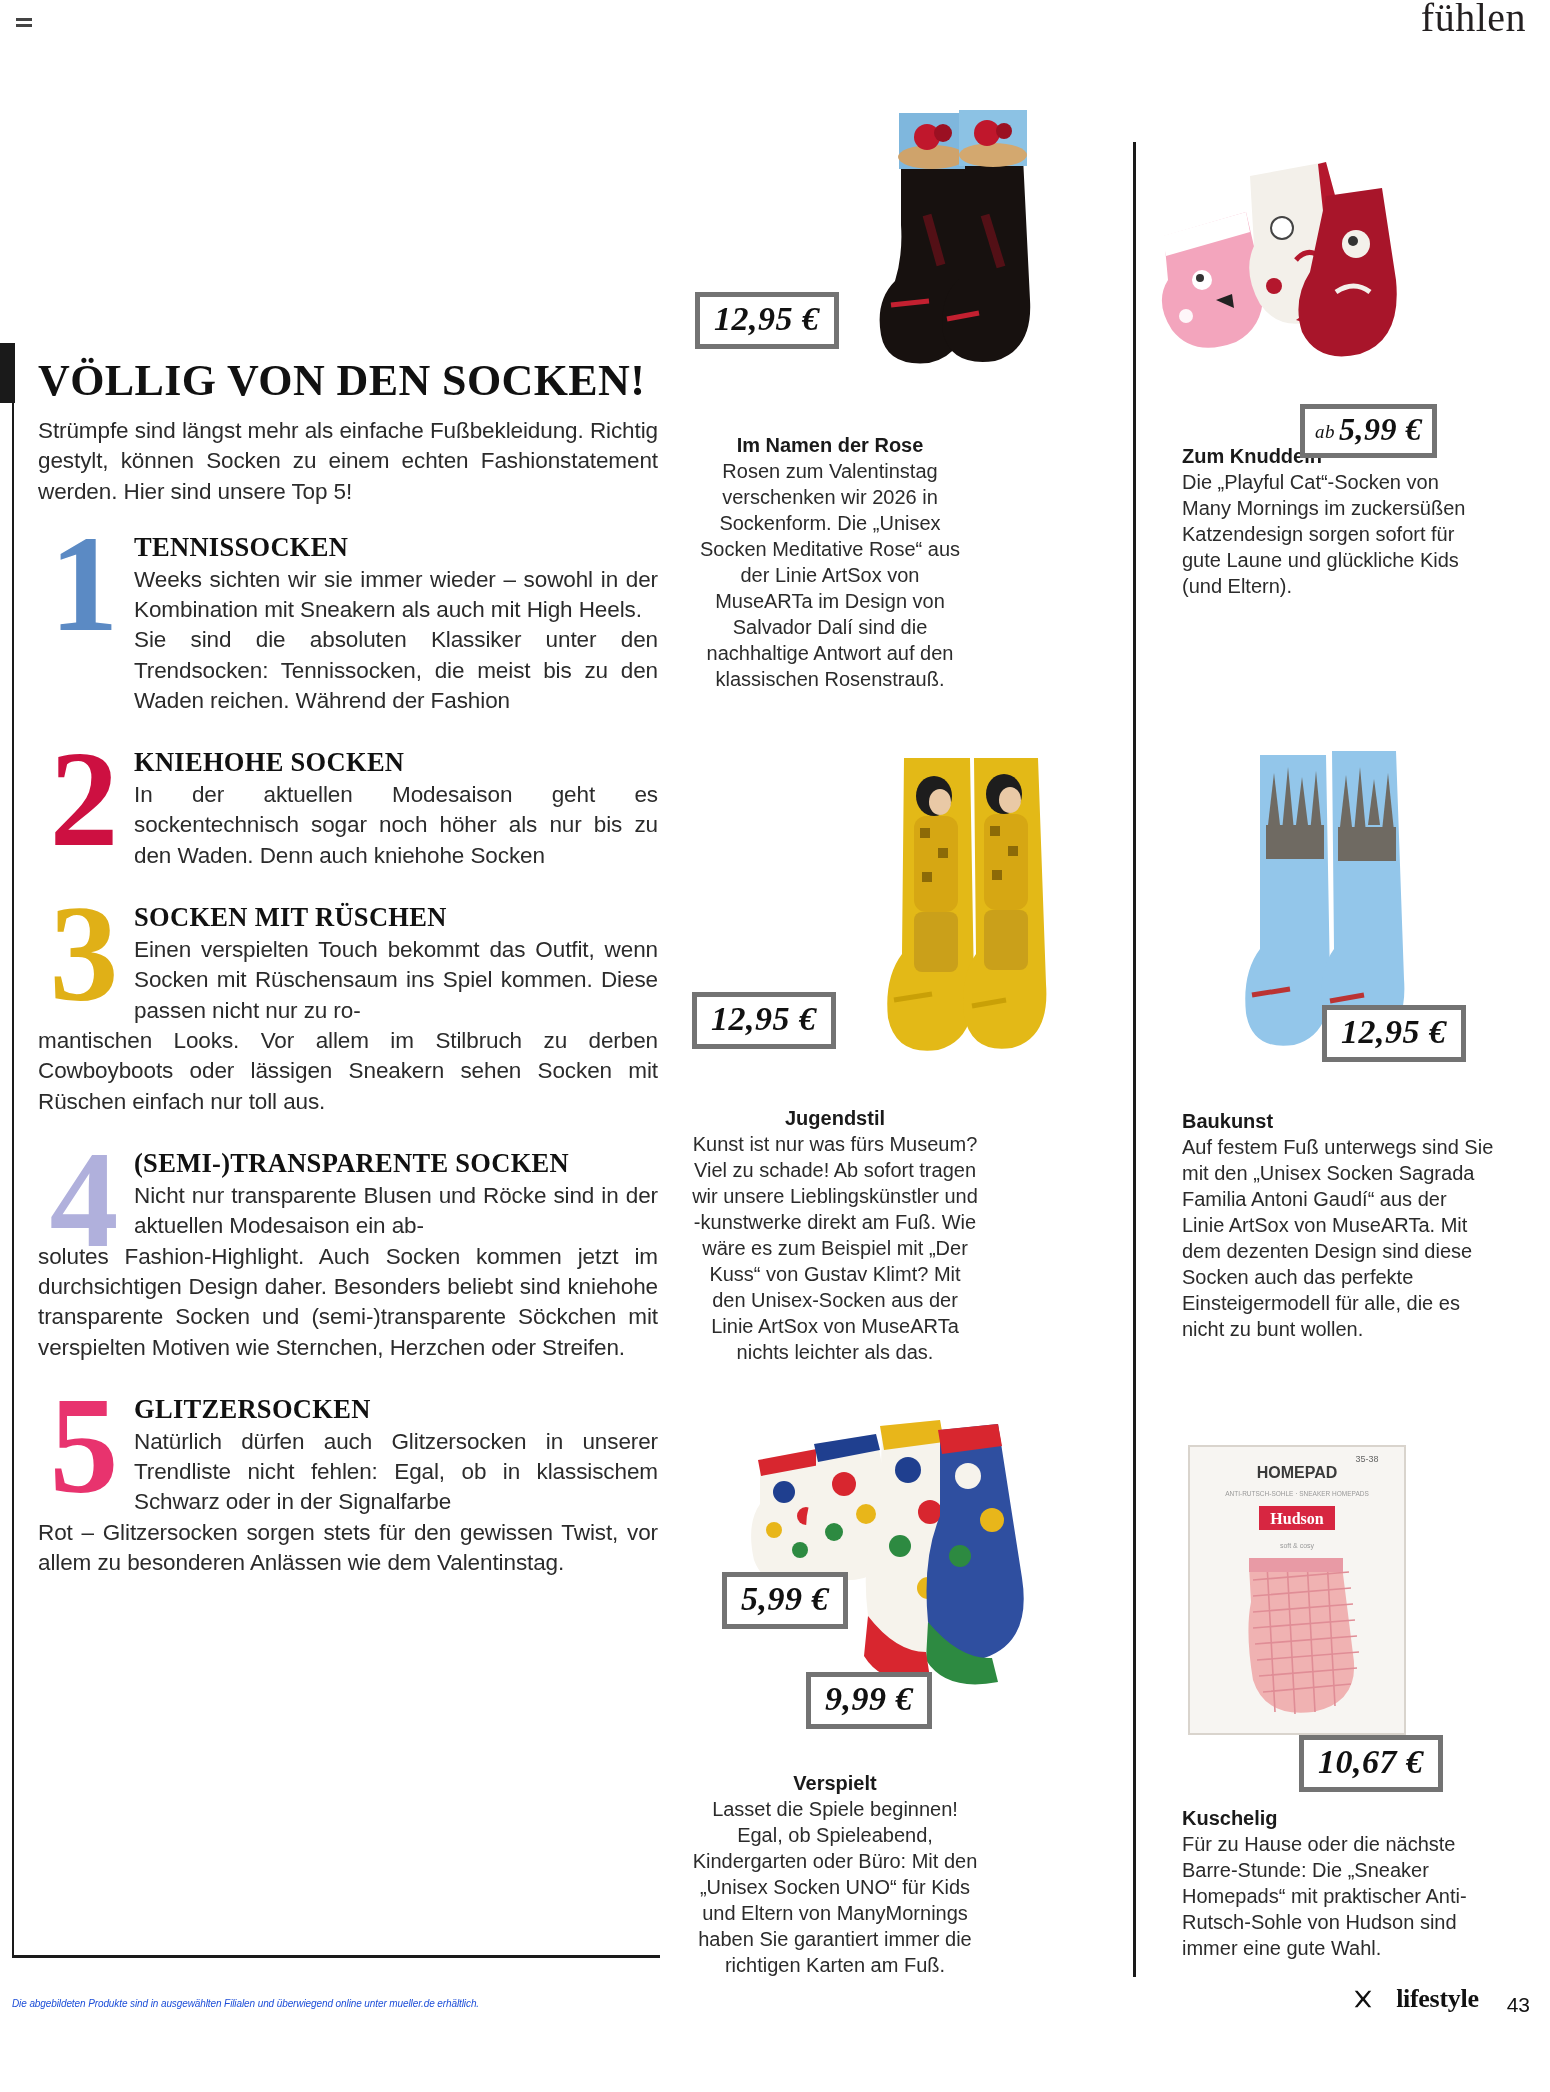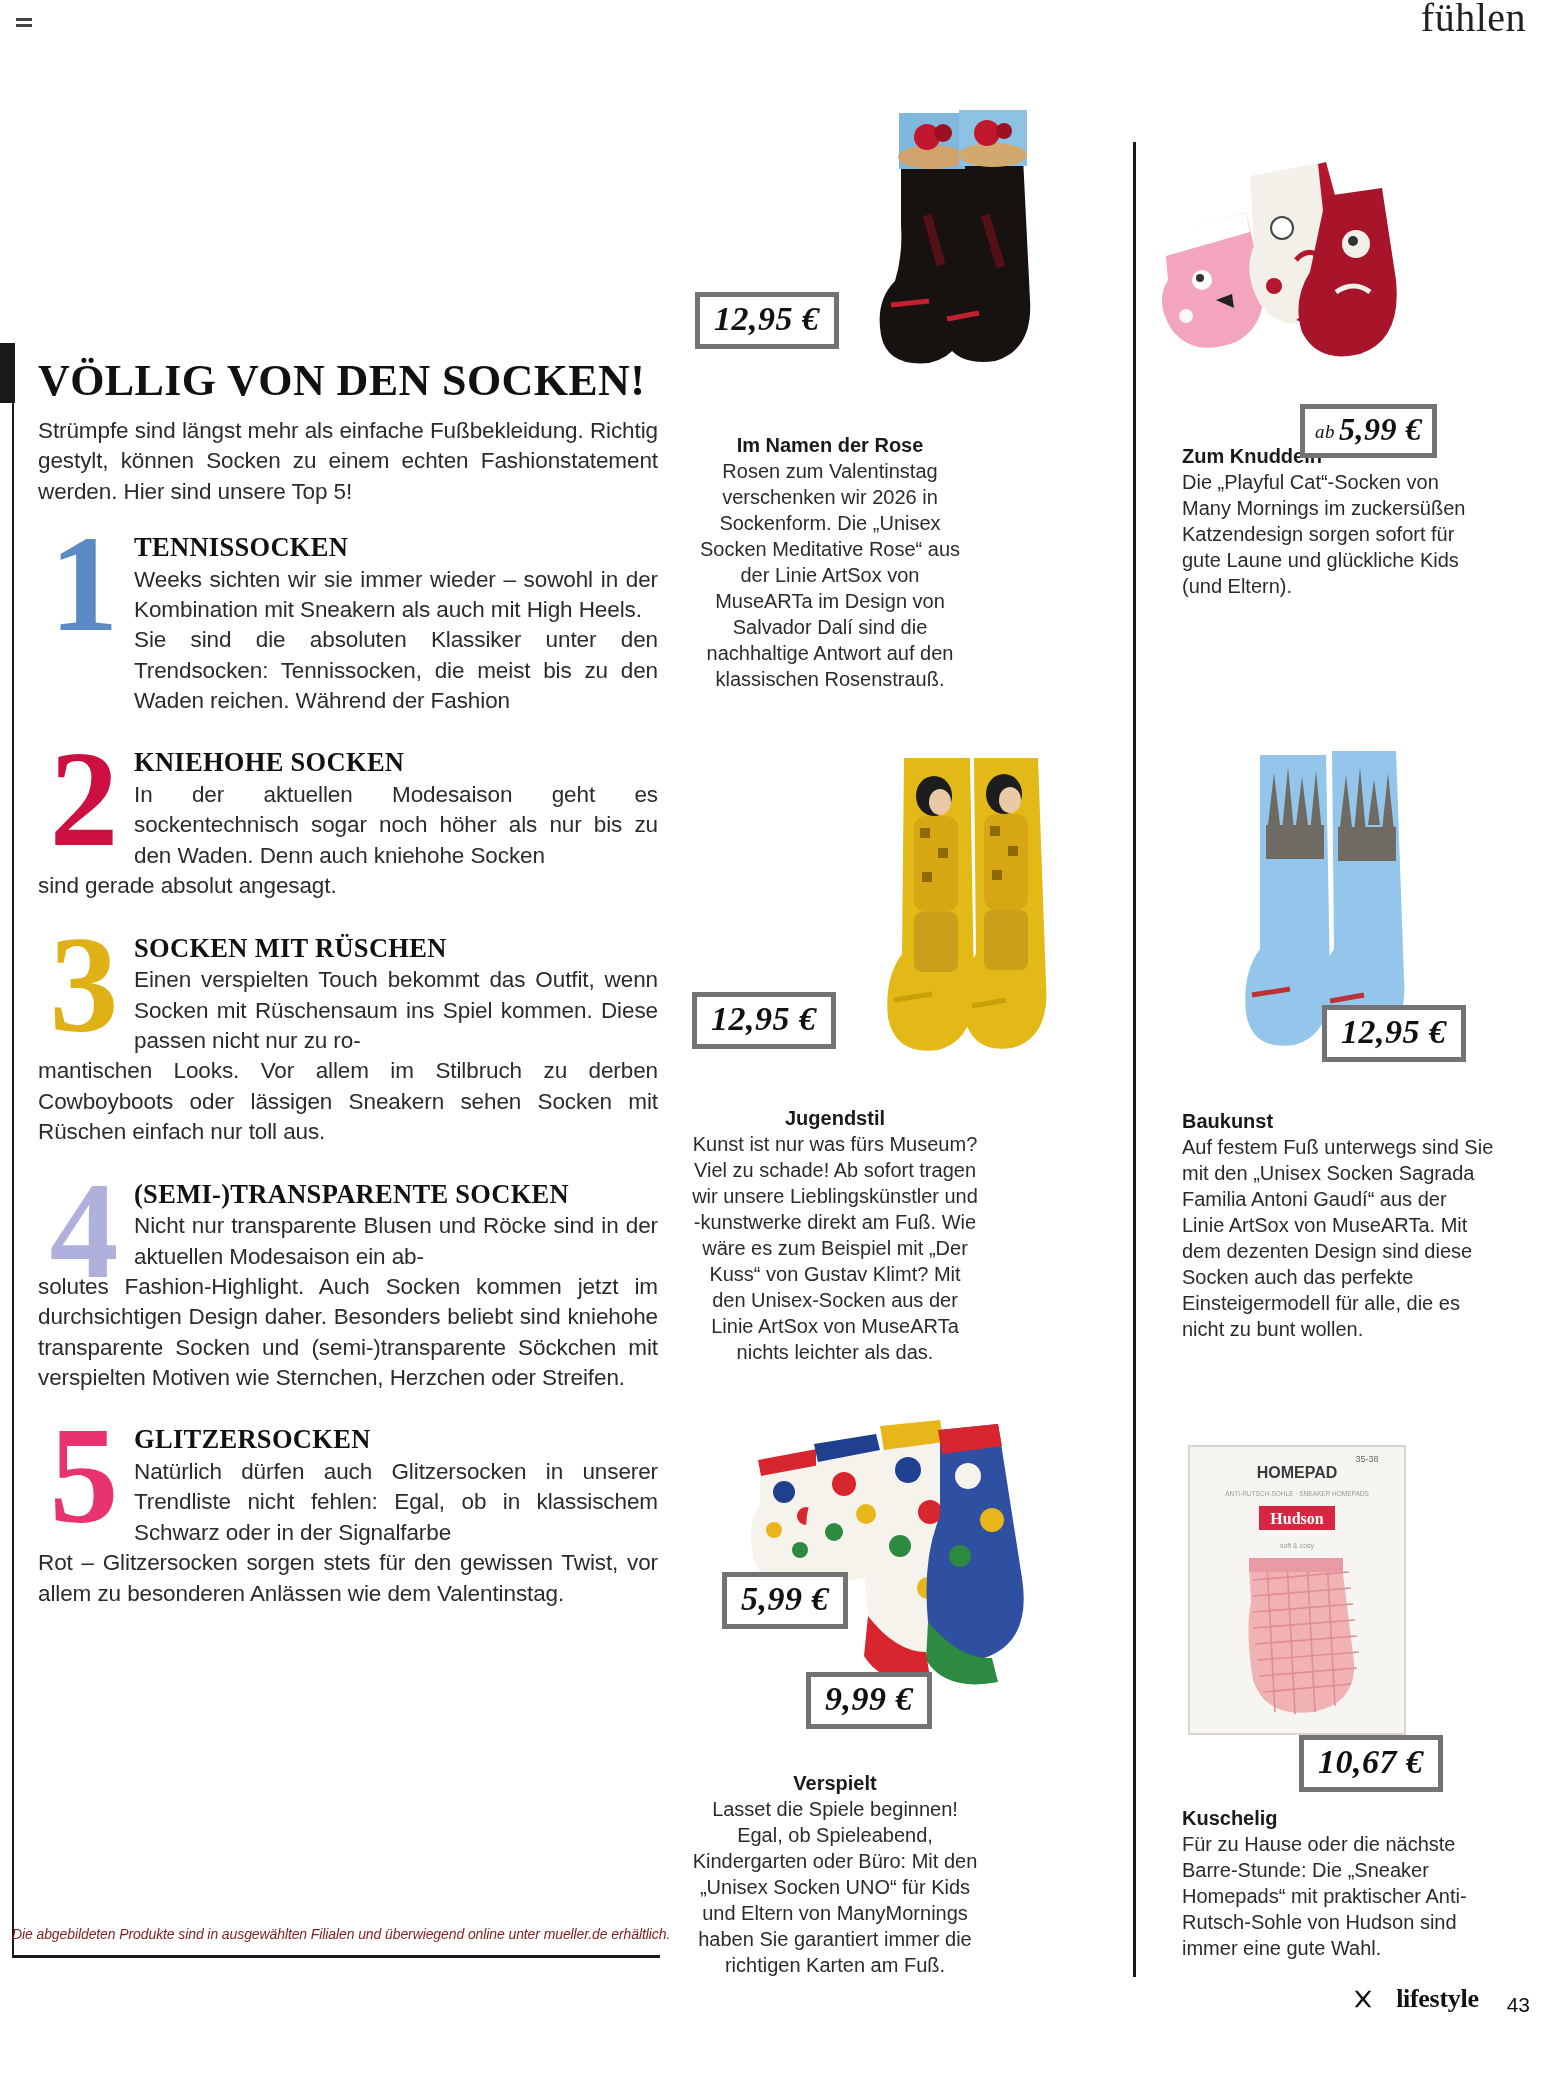--- a/index.html
+++ b/index.html
@@ -120,22 +120,22 @@
   .price .ab {
     font-size: 19px; font-style: italic; font-weight: normal;
     margin-right: 4px; vertical-align: 2px;
   }
 
   
   .photo { position:absolute; }
 
   
   .footnote {
-    position:absolute; left: 12px; top: 1926px;
-    font-size: 14px; font-style: italic; color:#7f1d1d;
+    position:absolute; left: 12px; top: 1998px;
+    font-size: 10px; font-style: italic; color:#1d4ed8;
     letter-spacing: -.1px;
   }
   .brandmark {
     position:absolute; right: 20px; top: 1980px;
     display:flex; align-items:center; gap:22px;
   }
   .brandmark .bm-ico { width:22px; height:22px; }
   .brandmark .bm-word {
     font-family:"Liberation Serif", serif; font-weight:bold;
     font-size:26px; color:#111; letter-spacing:-.3px;
@@ -169,21 +169,20 @@
       <div class="numfloat" style="height:112px"></div>
       <div class="tiphead">TENNISSOCKEN</div>
       <p>Weeks sichten wir sie immer wieder – sowohl in der Kombination mit Sneakern als auch mit High Heels.</p>
       <p style="margin-left:96px">Sie sind die absoluten Klassiker unter den Trendsocken: Tennissocken, die meist bis zu den Waden reichen. Während der Fashion</p>
     </div>
 
     <div class="tip clearfix">
       <div class="bignum" id="num2" style="color: rgb(205, 16, 65);">2</div>
       <div class="tiphead">KNIEHOHE SOCKEN</div>
       <p style="margin-left:96px">In der aktuellen Modesaison geht es sockentechnisch sogar noch höher als nur bis zu den Waden. Denn auch kniehohe Socken</p>
-      <p>sind gerade absolut angesagt.</p>
     </div>
 
     <div class="tip clearfix">
       <div class="bignum" id="num3" style="color: rgb(224, 176, 23);">3</div>
       <div class="tiphead">SOCKEN MIT RÜSCHEN</div>
       <p style="margin-left:96px">Einen verspielten Touch bekommt das Outfit, wenn Socken mit Rüschensaum ins Spiel kommen. Diese passen nicht nur zu ro-</p>
       <p>mantischen Looks. Vor allem im Stilbruch zu derben Cowboyboots oder lässigen Sneakern sehen Socken mit Rüschen einfach nur toll aus.</p>
     </div>
 
     <div class="tip clearfix">

